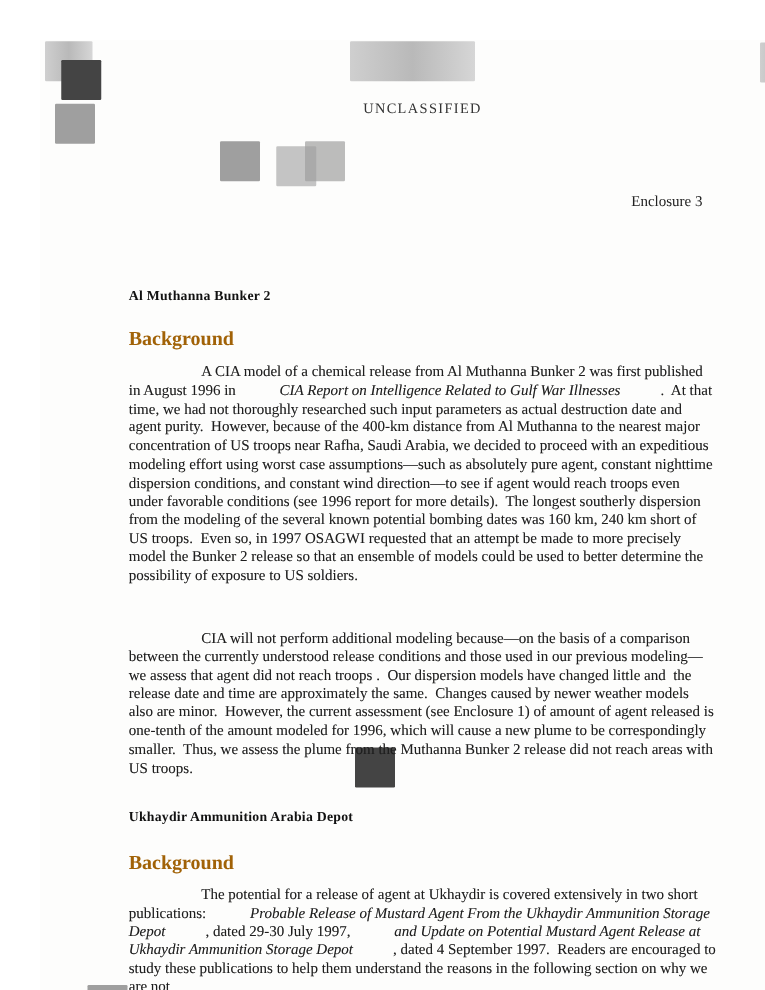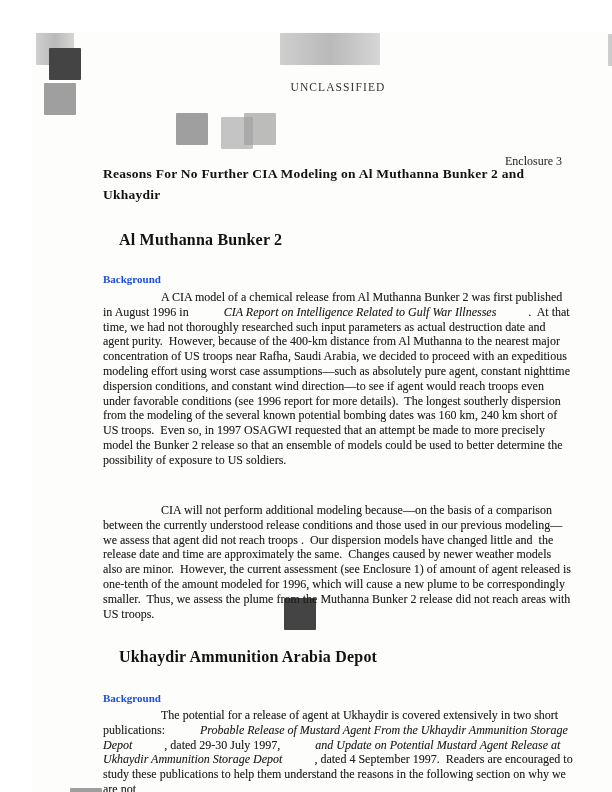--- a/index.html
+++ b/index.html
@@ -15,24 +15,24 @@
     top:33px; left:0; width:100%; text-align:center;
     font-size:11.5px; letter-spacing:1.1px; color:#333;
   }
   .enclosure { top:106px; right:66px; font-size:12px; color:#222; }
   .doc-title {
     top:115px; left:55px; width:470px;
     font-size:13.5px; font-weight:bold; line-height:21px;
     color:#121212; letter-spacing:0.25px;
   }
   .h2 {
-    left:55px; font-size:16px; font-weight:bold;
-    color:#121212; letter-spacing:0.2px;margin-left:16px;
+    left:55px; font-size:11px; font-weight:bold;
+    color:#121212; letter-spacing:0.2px;
   }
-  .h3 { left:55px; font-size:11px; font-weight:bold; color:#1d4ed8;margin-top:10px; }
+  .h3 { left:55px; font-size:16px; font-weight:bold; color:#a16207; }
   .para {
     left:55px; width:502px;
     font-size:12px; line-height:14.8px;
     text-indent:42px; white-space:pre-wrap;
     color:#1e1e1e; text-shadow:0 0 0.4px rgba(20,20,20,0.35);
   }
   .it { font-style:italic; }
   .speck { position:absolute; background:#9f9f9f; border-radius:1px; }
   .speck.dark { background:#444; }
   .smudge { position:absolute; background:linear-gradient(90deg,#cfcfcf,#b9b9b9,#d6d6d6); height:3px; border-radius:1px; }
@@ -49,21 +49,20 @@
   <div class="speck" style="left:12px;top:51px;width:3px;height:2px;"></div>
   <div class="speck" style="left:144px;top:81px;width:5px;height:2px;"></div>
   <div class="speck" style="left:189px;top:85px;width:4px;height:2px;opacity:0.6;"></div>
   <div class="speck" style="left:212px;top:81px;width:4px;height:2px;opacity:0.7;"></div>
   <div class="speck dark" style="left:252px;top:566px;width:2px;height:4px;"></div>
   <div class="speck" style="left:38px;top:756px;width:3px;height:2px;"></div>
 
   <div class="abs classification">UNCLASSIFIED</div>
   <div class="abs enclosure">Enclosure 3</div>
 
-  <div class="abs doc-title">Reasons For No Further CIA Modeling on Al Muthanna Bunker 2 and Ukhaydir</div>
 
   <div class="abs h2" style="top:183px;">Al Muthanna Bunker 2</div>
 
   <div class="abs h3" style="top:215px;">Background</div>
   <div class="abs para" style="top:242px;"><span>A CIA model of a chemical release from Al Muthanna Bunker 2 was first published in August 1996 in </span><span class="it">CIA Report on Intelligence Related to Gulf War Illnesses</span><span>.  At that time, we had not thoroughly researched such input parameters as actual destruction date and agent purity.  However, because of the 400-km distance from Al Muthanna to the nearest major concentration of US troops near Rafha, Saudi Arabia, we decided to proceed with an expeditious modeling effort using worst case assumptions—such as absolutely pure agent, constant nighttime dispersion conditions, and constant wind direction—to see if agent would reach troops even under favorable conditions (see 1996 report for more details).  The longest southerly dispersion from the modeling of the several known potential bombing dates was 160 km, 240 km short of US troops.  Even so, in 1997 OSAGWI requested that an attempt be made to more precisely model the Bunker 2 release so that an ensemble of models could be used to better determine the possibility of exposure to US soldiers.</span></div>
 
   <div class="abs para" style="top:455px;"><span>CIA will not perform additional modeling because—on the basis of a comparison between the currently understood release conditions and those used in our previous modeling—we assess that agent did not reach troops .  Our dispersion models have changed little and  the release date and time are approximately the same.  Changes caused by newer weather models also are minor.  However, the current assessment (see Enclosure 1) of amount of agent released is one-tenth of the amount modeled for 1996, which will cause a new plume to be correspondingly smaller.  Thus, we assess the plume from the Muthanna Bunker 2 release did not reach areas with US troops.</span></div>
 
   <div class="abs h2" style="top:600px;">Ukhaydir Ammunition Arabia Depot</div>
 

